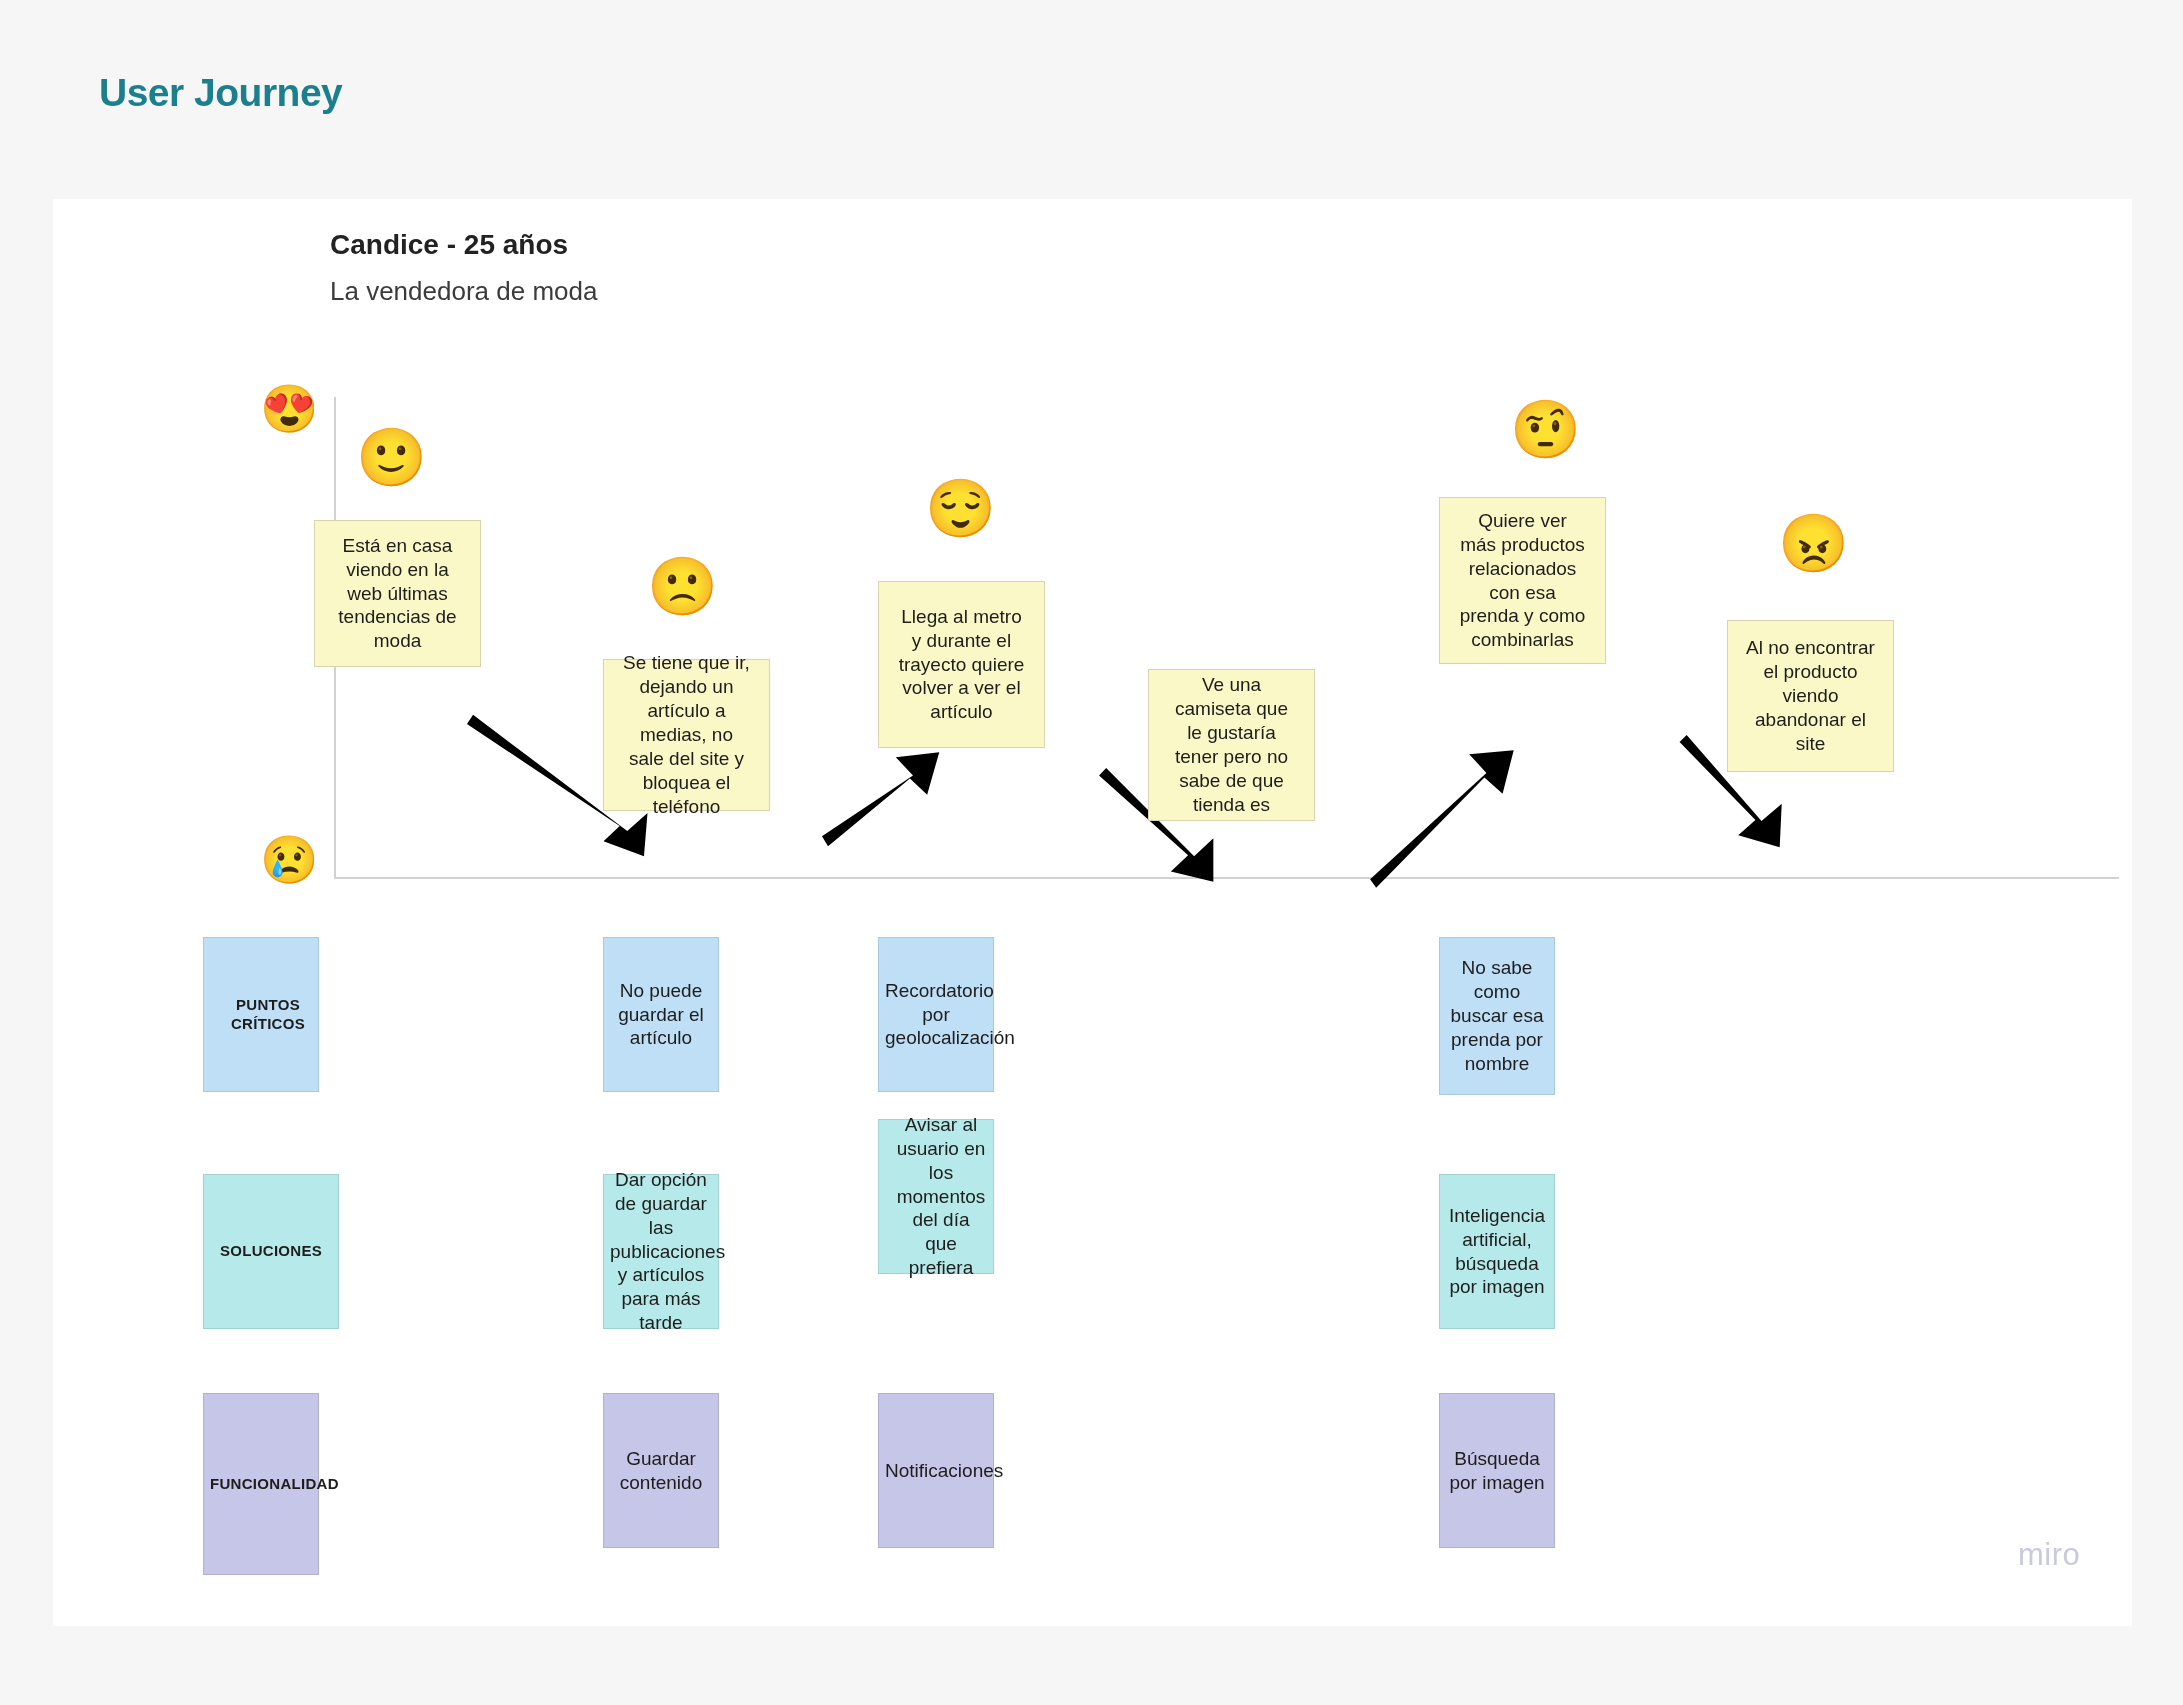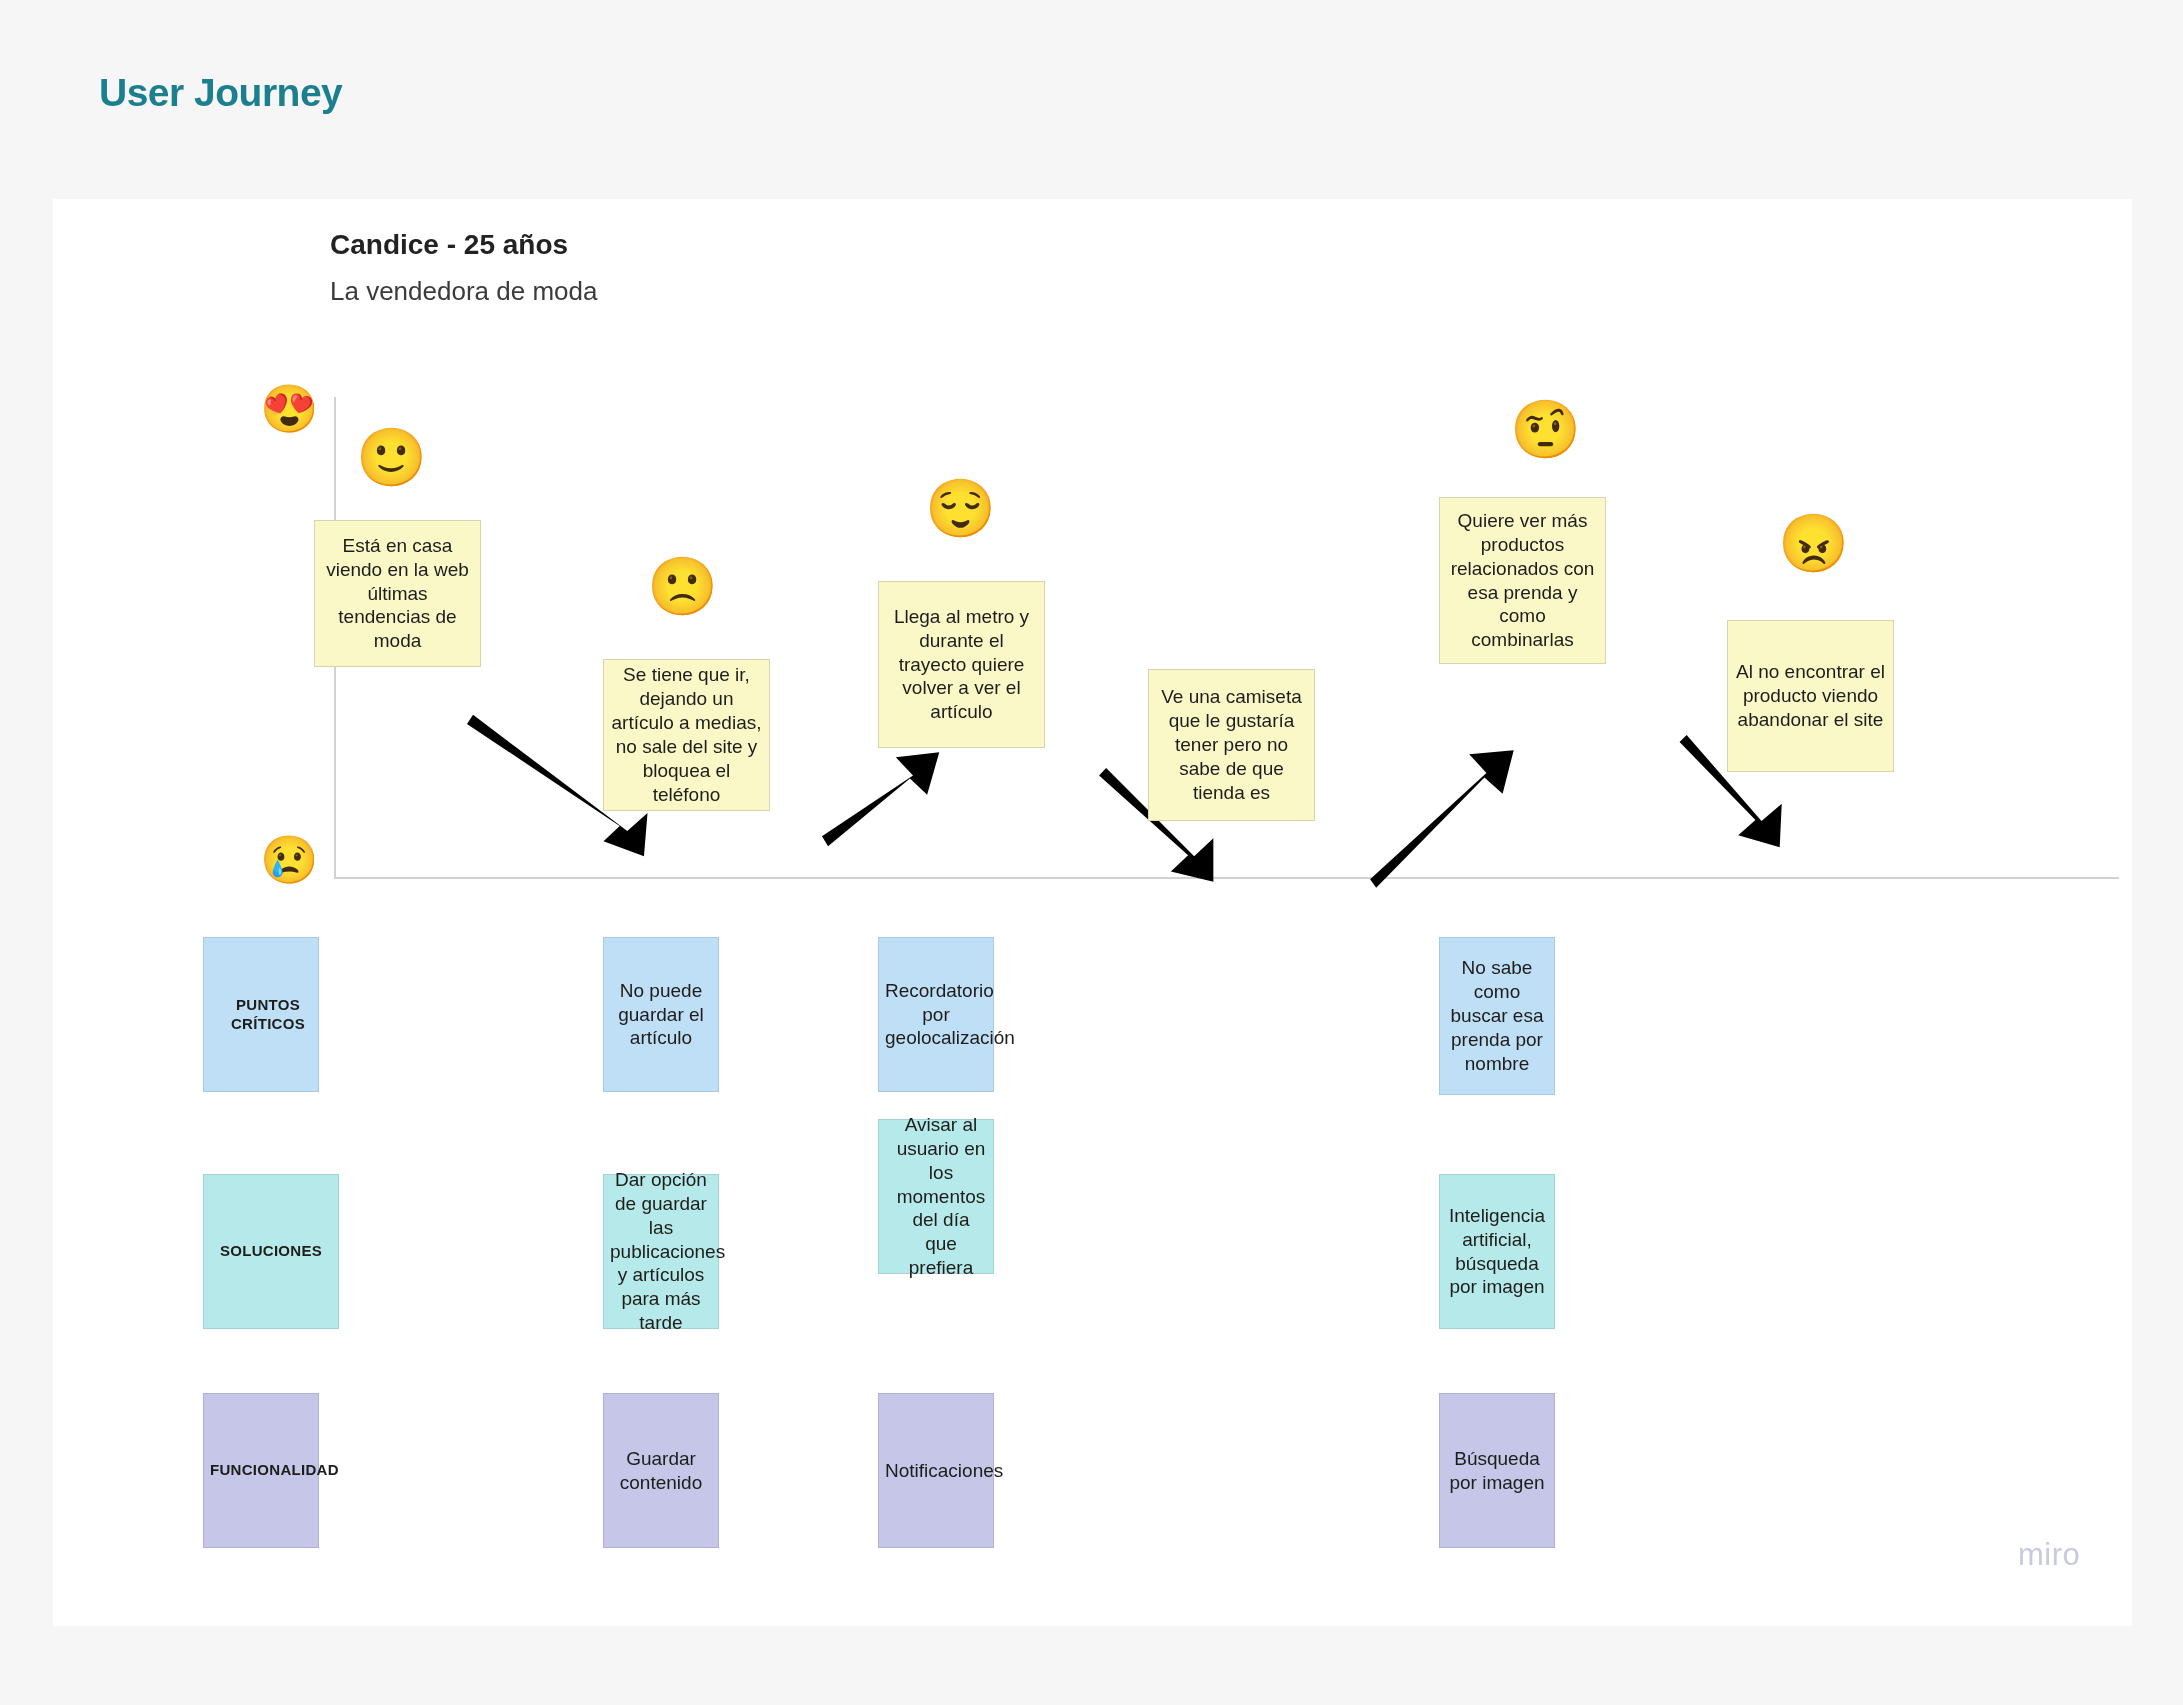--- a/index.html
+++ b/index.html
@@ -98,21 +98,21 @@
     box-sizing: border-box;
     background: #fbf8c8;
     border: 1px solid #d8d4b0;
     color: #1d1d1b;
     font-size: 19px;
     line-height: 1.26;
     text-align: center;
     display: flex;
     align-items: center;
     justify-content: center;
-    padding: 5px 6px;
+    padding: 5px 18px;
   }
   .note span { display: block; width: 100%; }
 
   
   #arrows {
     position: absolute;
     left: 0;
     top: 0;
     width: 2079px;
     height: 1427px;
@@ -238,21 +238,21 @@
     </div>
     <div class="card" style="left:825px; top:920px; width:116px; height:155px;padding-left:16px;">
       <span>Avisar al usuario en los momentos del día que prefiera</span>
     </div>
     <div class="card" style="left:1386px; top:975px; width:116px; height:155px;">
       <span>Inteligencia artificial, búsqueda por imagen</span>
     </div>
   </div>
 
   <div class="row-features">
-    <div class="card header-card" style="left:150px; top:1194px; width:116px; height:155px;">
+    <div class="card header-card" style="left:150px; top:1194px; width:116px; height:182px;">
       <span>FUNCIONALIDAD</span>
     </div>
     <div class="card" style="left:550px; top:1194px; width:116px; height:155px;">
       <span>Guardar contenido</span>
     </div>
     <div class="card" style="left:825px; top:1194px; width:116px; height:155px;">
       <span>Notificaciones</span>
     </div>
     <div class="card" style="left:1386px; top:1194px; width:116px; height:155px;">
       <span>Búsqueda por imagen</span>

